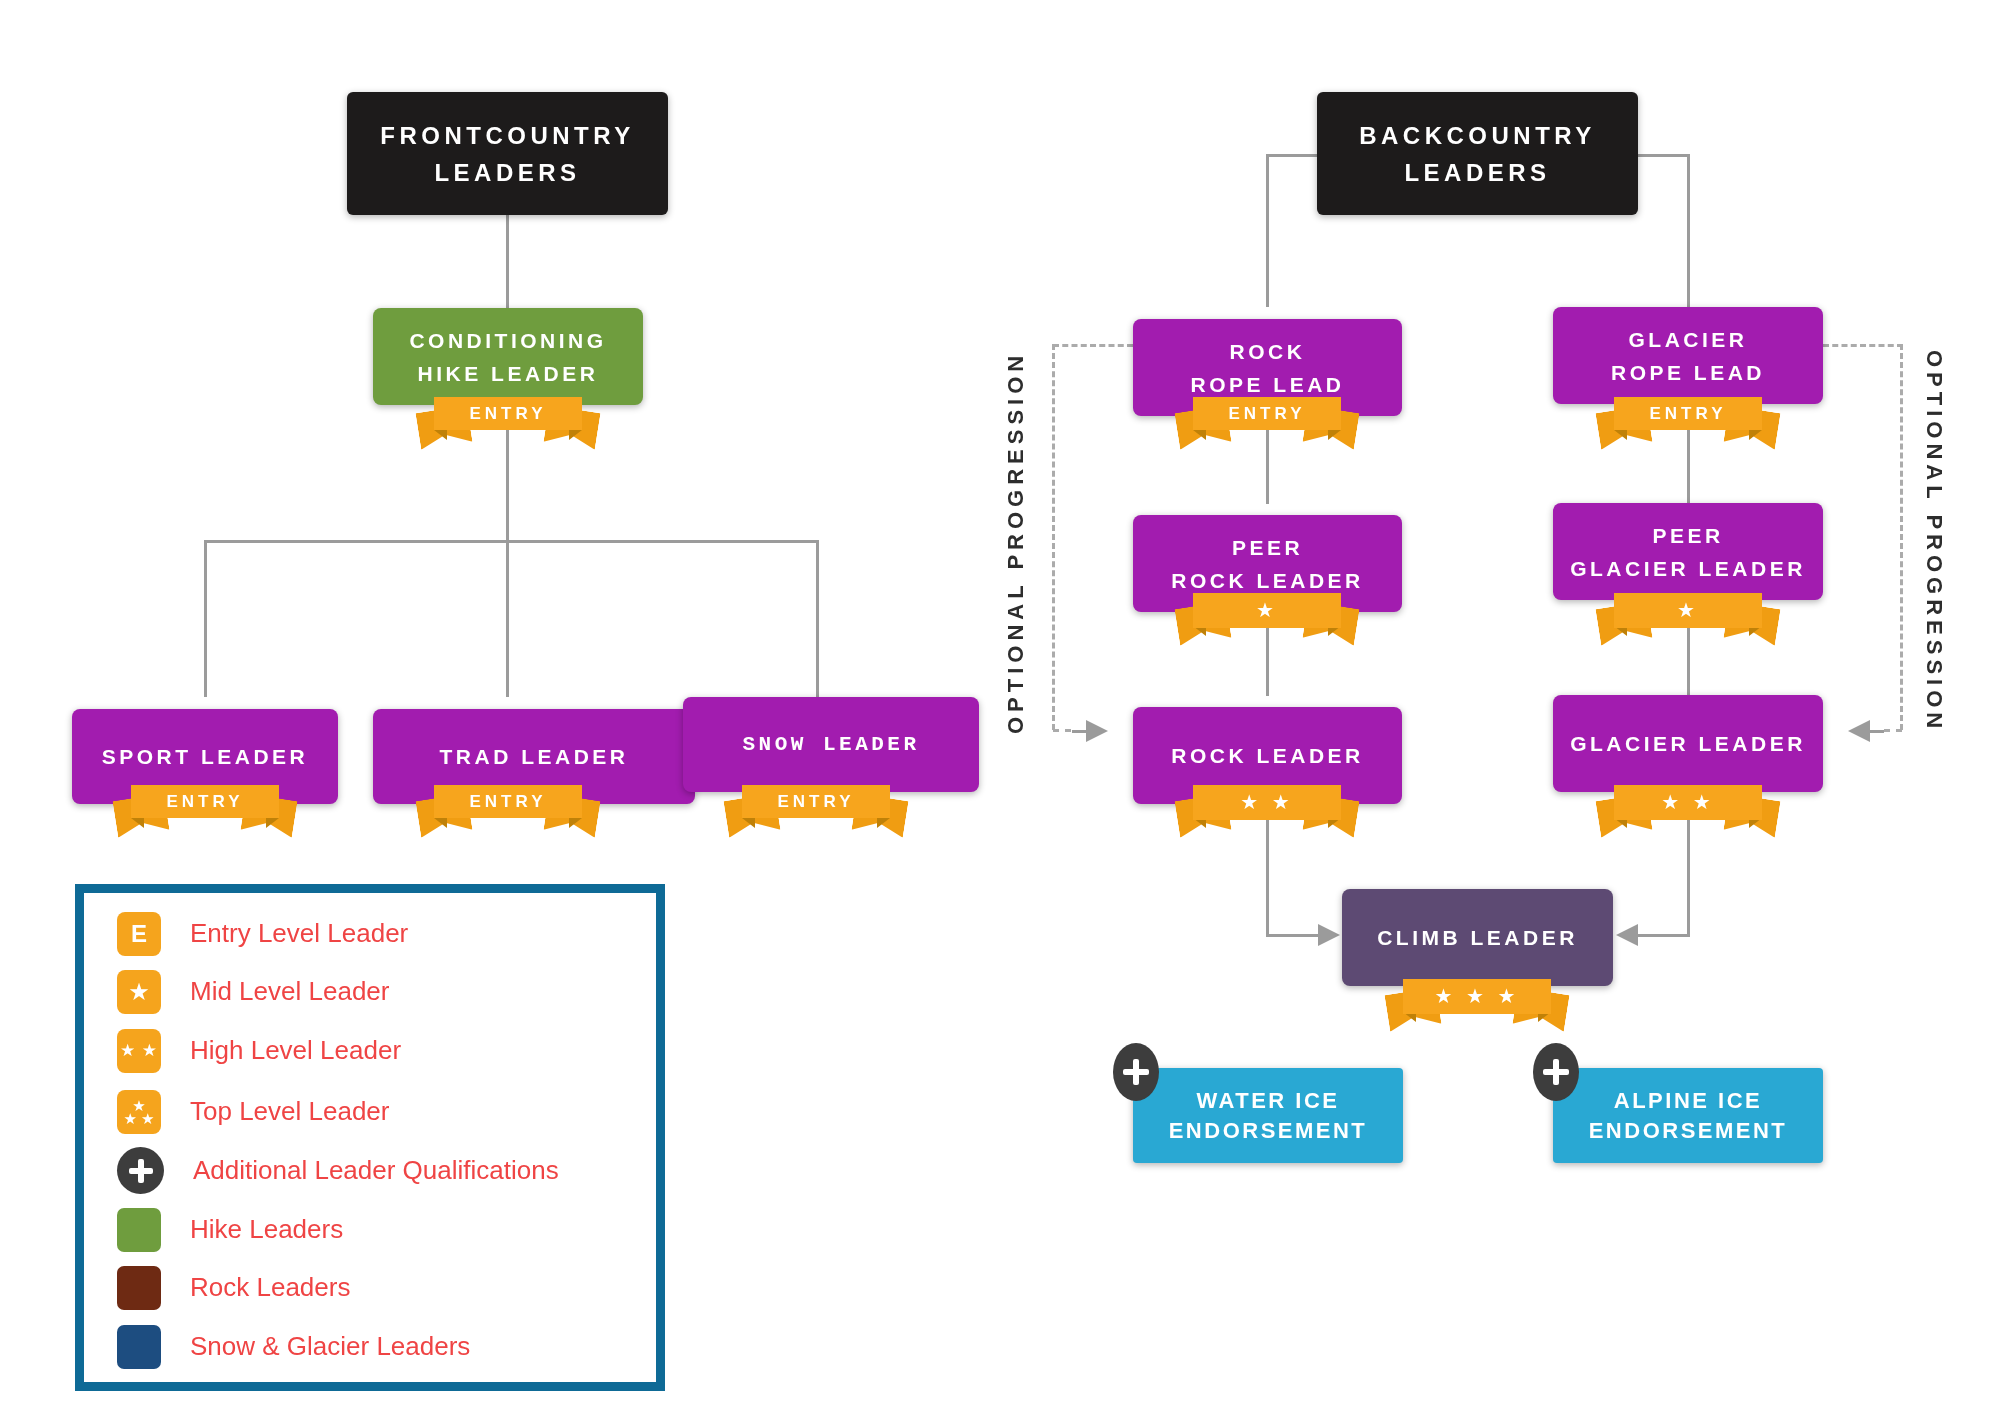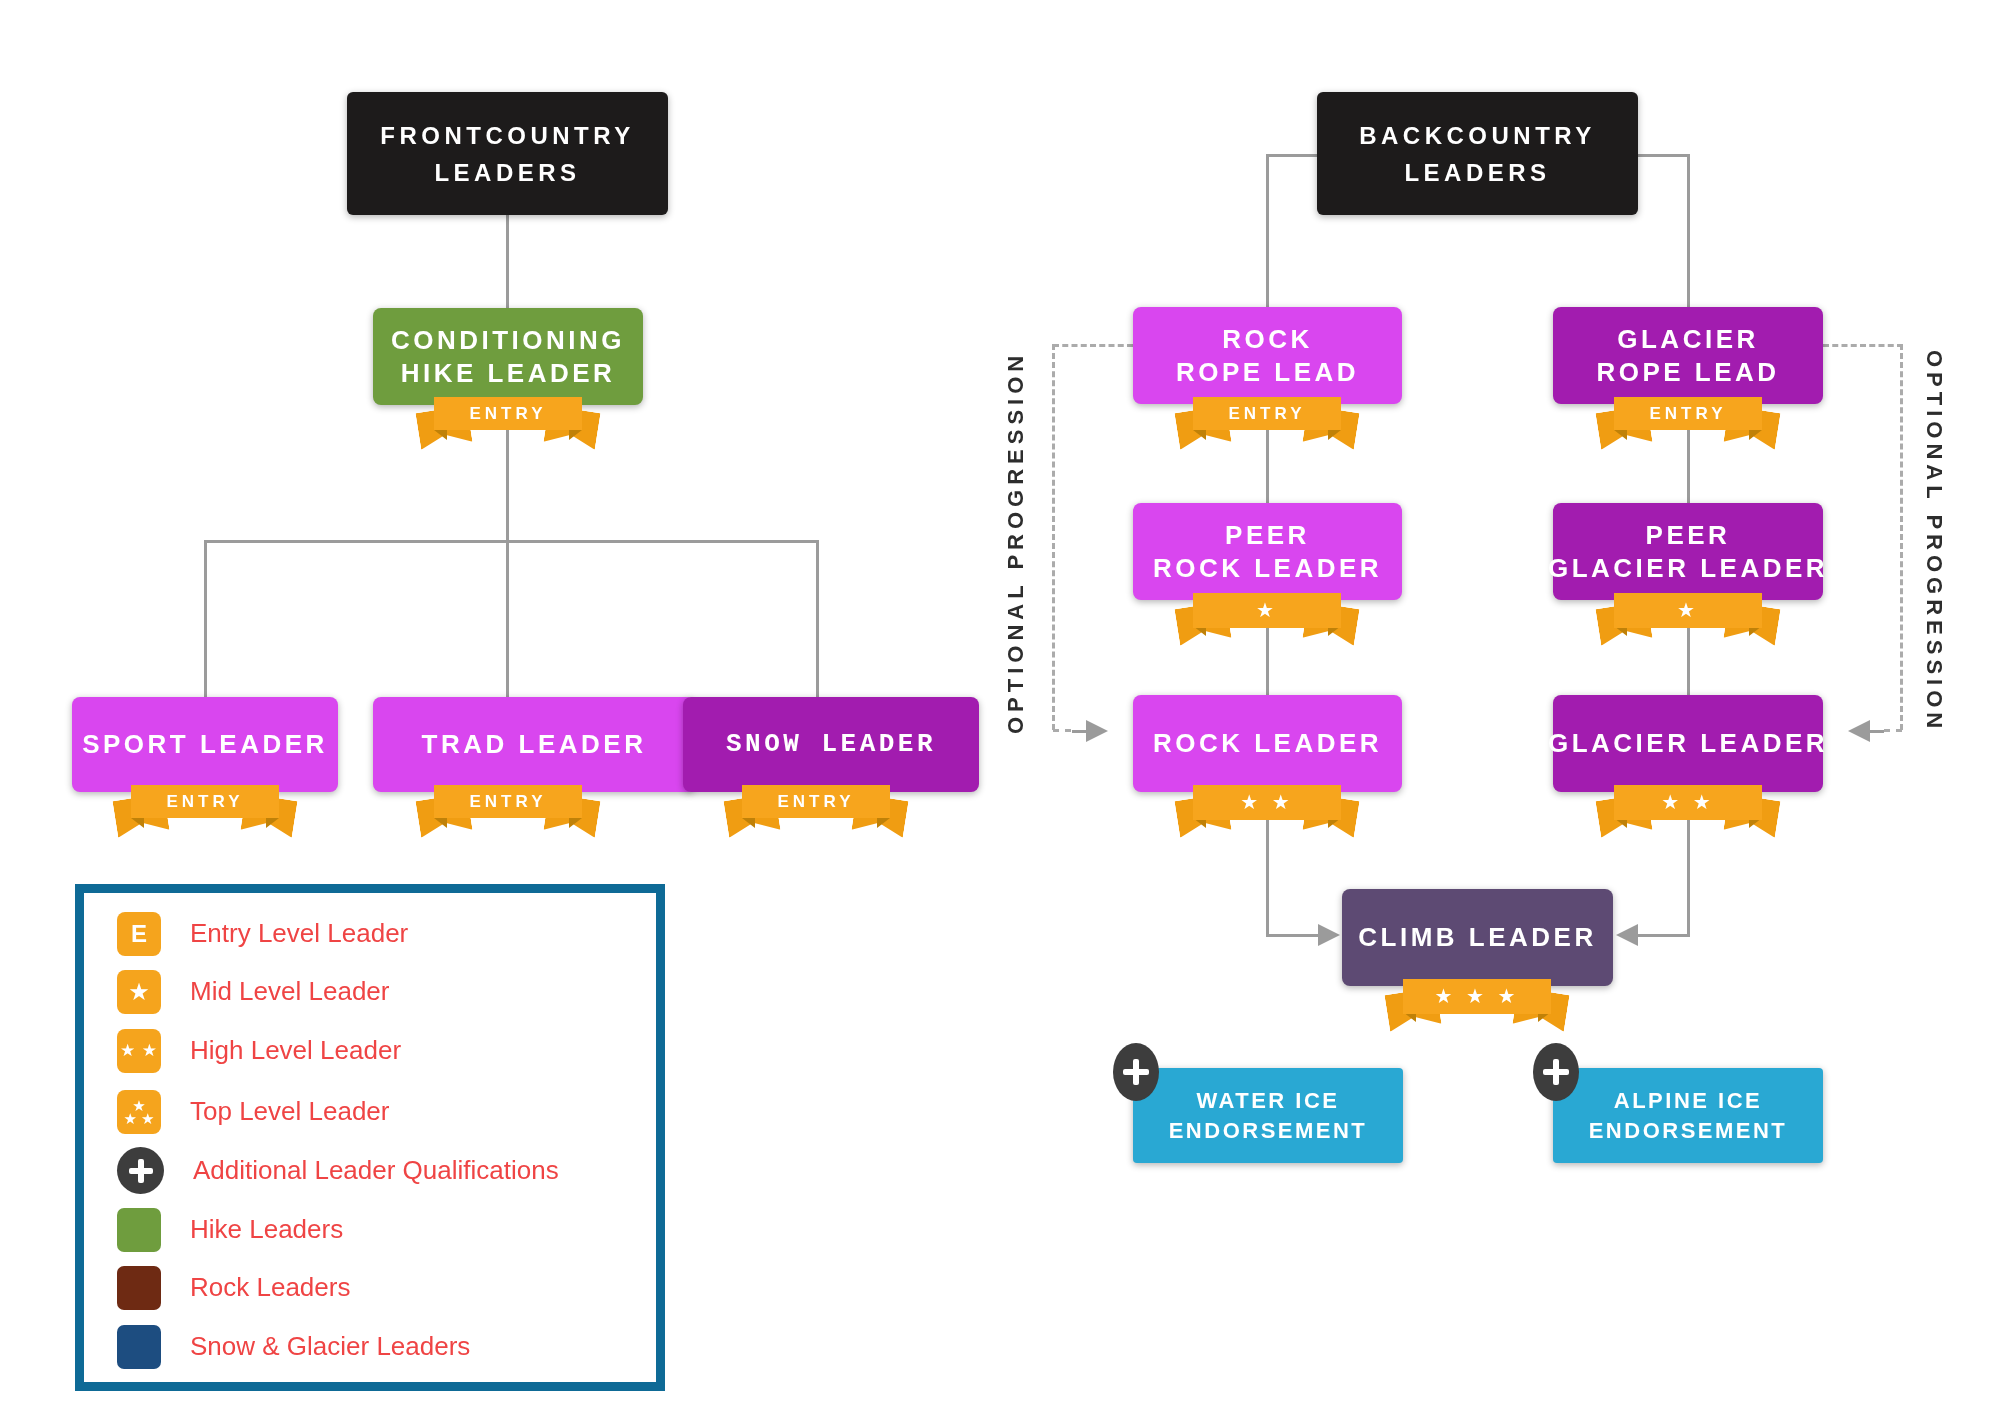--- a/index.html
+++ b/index.html
@@ -15,25 +15,25 @@
   .dashv{position:absolute;border-left:3px dashed #ababab;z-index:0;}
   .dashh{position:absolute;border-top:3px dashed #ababab;z-index:0;}
   .arrow-r{position:absolute;width:0;height:0;border-top:11px solid transparent;
     border-bottom:11px solid transparent;border-left:22px solid #9b9b9b;z-index:1;}
   .arrow-l{position:absolute;width:0;height:0;border-top:11px solid transparent;
     border-bottom:11px solid transparent;border-right:22px solid #9b9b9b;z-index:1;}
   
   .box{position:absolute;border-radius:8px;color:#fff;font-weight:bold;
     display:flex;flex-direction:column;justify-content:center;align-items:center;
     text-align:center;z-index:2;box-shadow:0 2px 7px rgba(0,0,0,.3);}
-  .box .t1,.box .t2{font-size:26px;letter-spacing:3.5px;line-height:33px;white-space:nowrap;}
+  .box .t1,.box .t2{font-size:21px;letter-spacing:3.5px;line-height:33px;white-space:nowrap;}
   .root{background:#1d1b1b;border-radius:6px;}
   .root .t1,.root .t2{font-size:24px;letter-spacing:4.5px;line-height:37px;}
   .c-hike{background:#6f9d3e;}
-  .c-rock{background:#d946ef;}
+  .c-rock{background:#a21caf;margin-top:12px;}
   .c-snow{background:#a21caf;}
   .c-purple{background:#5d4a73;}
   .c-cyan{background:#29a8d3;border-radius:4px;}
   .c-cyan .t1,.c-cyan .t2{font-size:22px;letter-spacing:2.5px;line-height:30px;}
   
   .ribbon{position:absolute;width:176px;height:52px;z-index:3;}
   .ribbon .band{position:absolute;left:14px;top:0;width:148px;height:33px;background:#f7a51d;
     z-index:2;display:flex;align-items:center;justify-content:center;color:#fff;font-weight:bold;
     font-size:17px;letter-spacing:4px;white-space:nowrap;}
   .ribbon .band.stars{font-size:20px;letter-spacing:4px;padding-bottom:2px;}

